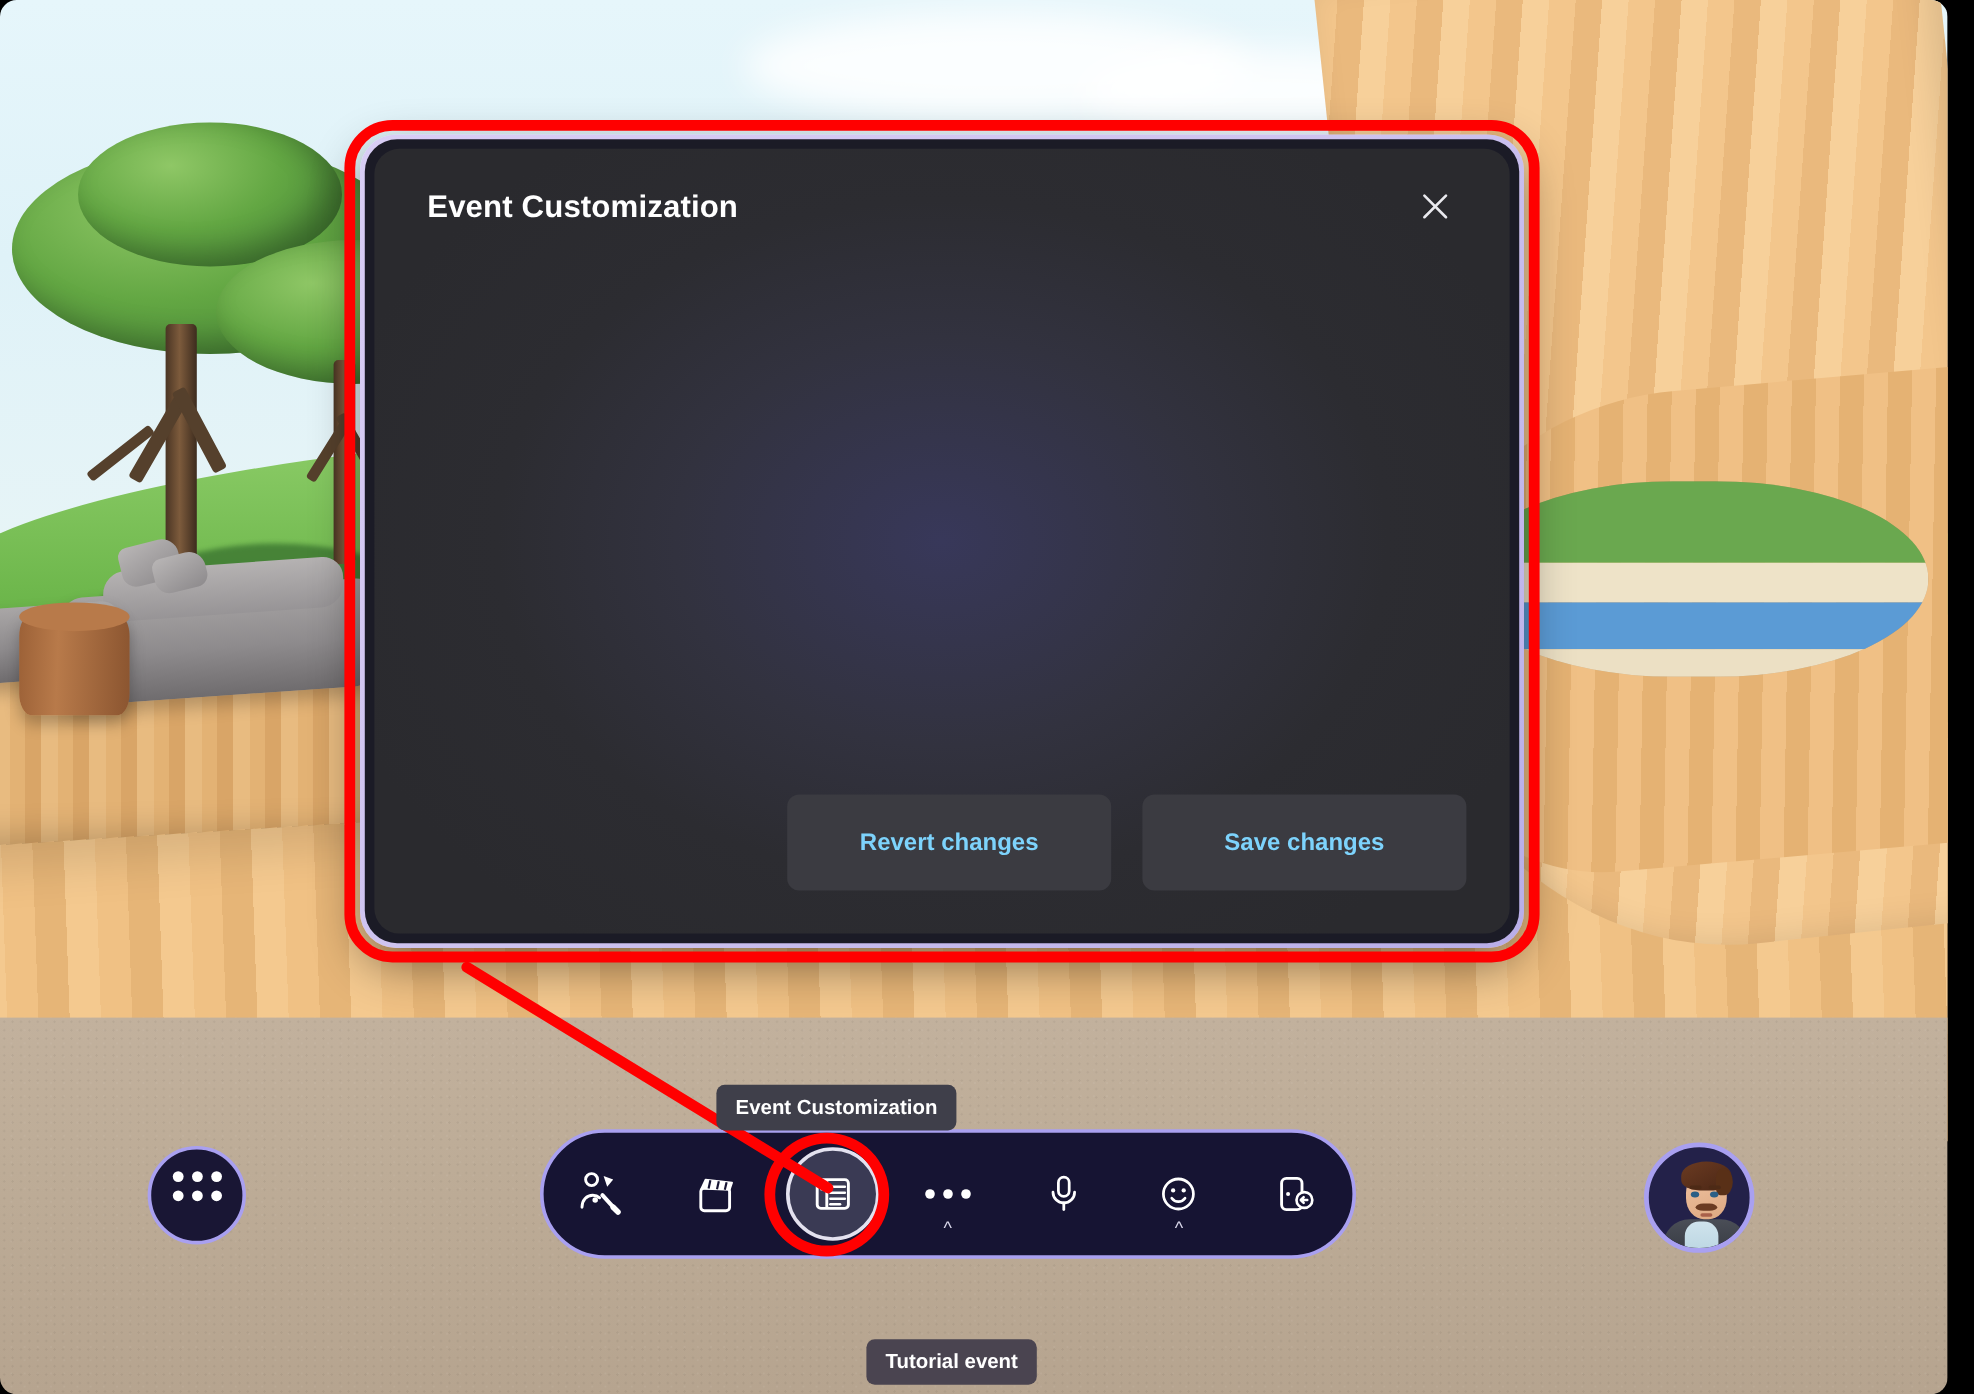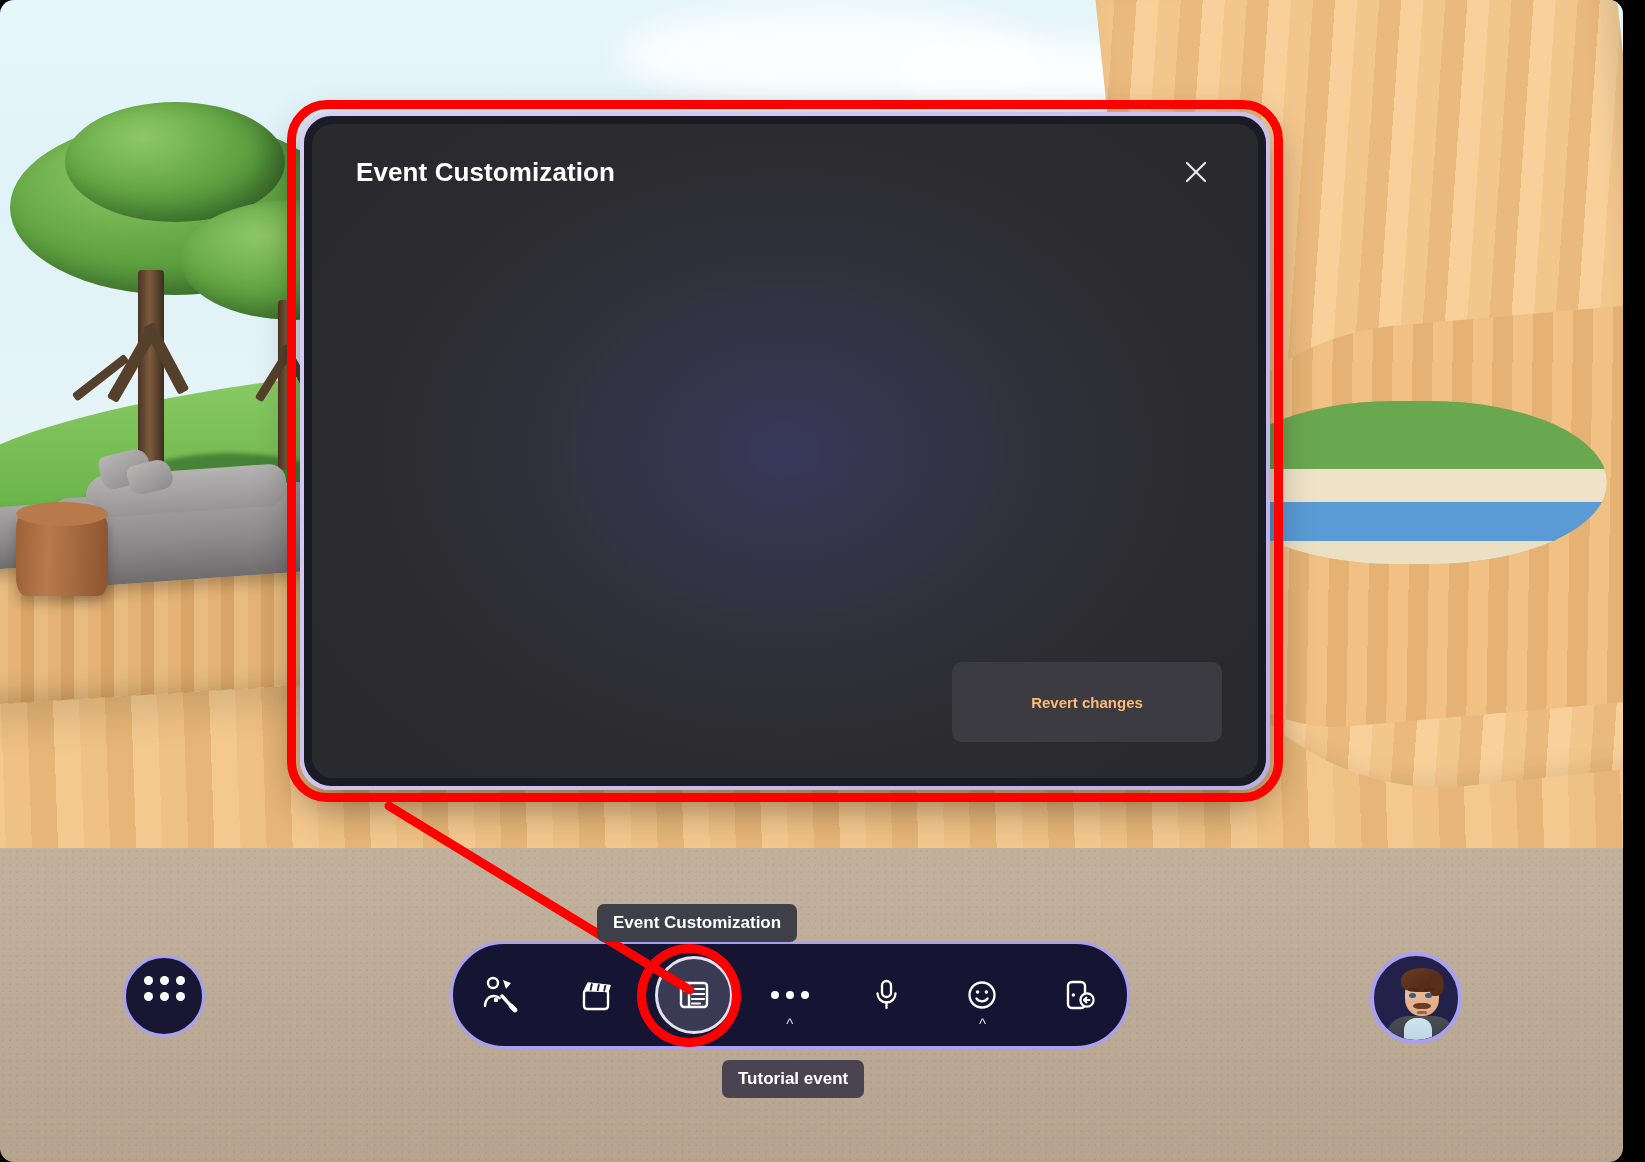--- a/index.html
+++ b/index.html
@@ -246,23 +246,23 @@
     justify-content: flex-end;
     gap: 26px;
     padding: 0 36px;
   }
   .dlg-btn {
     min-width: 270px;
     height: 80px;
     border: none;
     border-radius: 10px;
     background: #3b3b41;
-    color: #fdba74;
+    color: #7dd3fc;
     font-family: "Liberation Sans", sans-serif;
-    font-size: 15px;
+    font-size: 20px;
     font-weight: bold;
     cursor: pointer;
   }
 
   
   .pointer-svg {
     position: absolute;
     inset: 0;
     z-index: 45;
     pointer-events: none;
@@ -274,21 +274,21 @@
     z-index: 50;
     background: #3f3f4a;
     color: #fff;
     font-size: 17px;
     font-weight: bold;
     padding: 9px 16px;
     border-radius: 7px;
     white-space: nowrap;
   }
   #tooltip-event  { left: 597px; top: 904px; }
-  #tooltip-bottom { left: 722px; top: 1060px; background:#4a4450; }
+  #tooltip-bottom { left: 722px; top: 1116px; background:#4a4450; }
 
   
   .apps-btn {
     position: absolute;
     left: 123px; top: 955px;
     width: 82px; height: 82px;
     border-radius: 50%;
     background: #191634;
     border: 3px solid #a9a0f0;
     display: flex; align-items: center; justify-content: center;
@@ -480,20 +480,21 @@
               <line x1="4" y1="4" x2="22" y2="22" stroke="#e9e9ee" stroke-width="2.2" stroke-linecap="round"></line>
               <line x1="22" y1="4" x2="4" y2="22" stroke="#e9e9ee" stroke-width="2.2" stroke-linecap="round"></line>
             </svg>
           </button>
         </div>
 
         <div class="dialog-body"></div>
 
         <div class="dialog-footer">
           <button class="dlg-btn">Revert changes</button>
+          <button class="dlg-btn">Save changes</button>
         </div>
 
       </div>
     </div>
   </div>
 
   <div class="annot-box"></div>
 
   <svg class="pointer-svg" width="1645" height="1162">
     <polyline points="389,806 690,990" fill="none" stroke="#ff0000" stroke-width="9" stroke-linecap="round" stroke-linejoin="round"></polyline>

